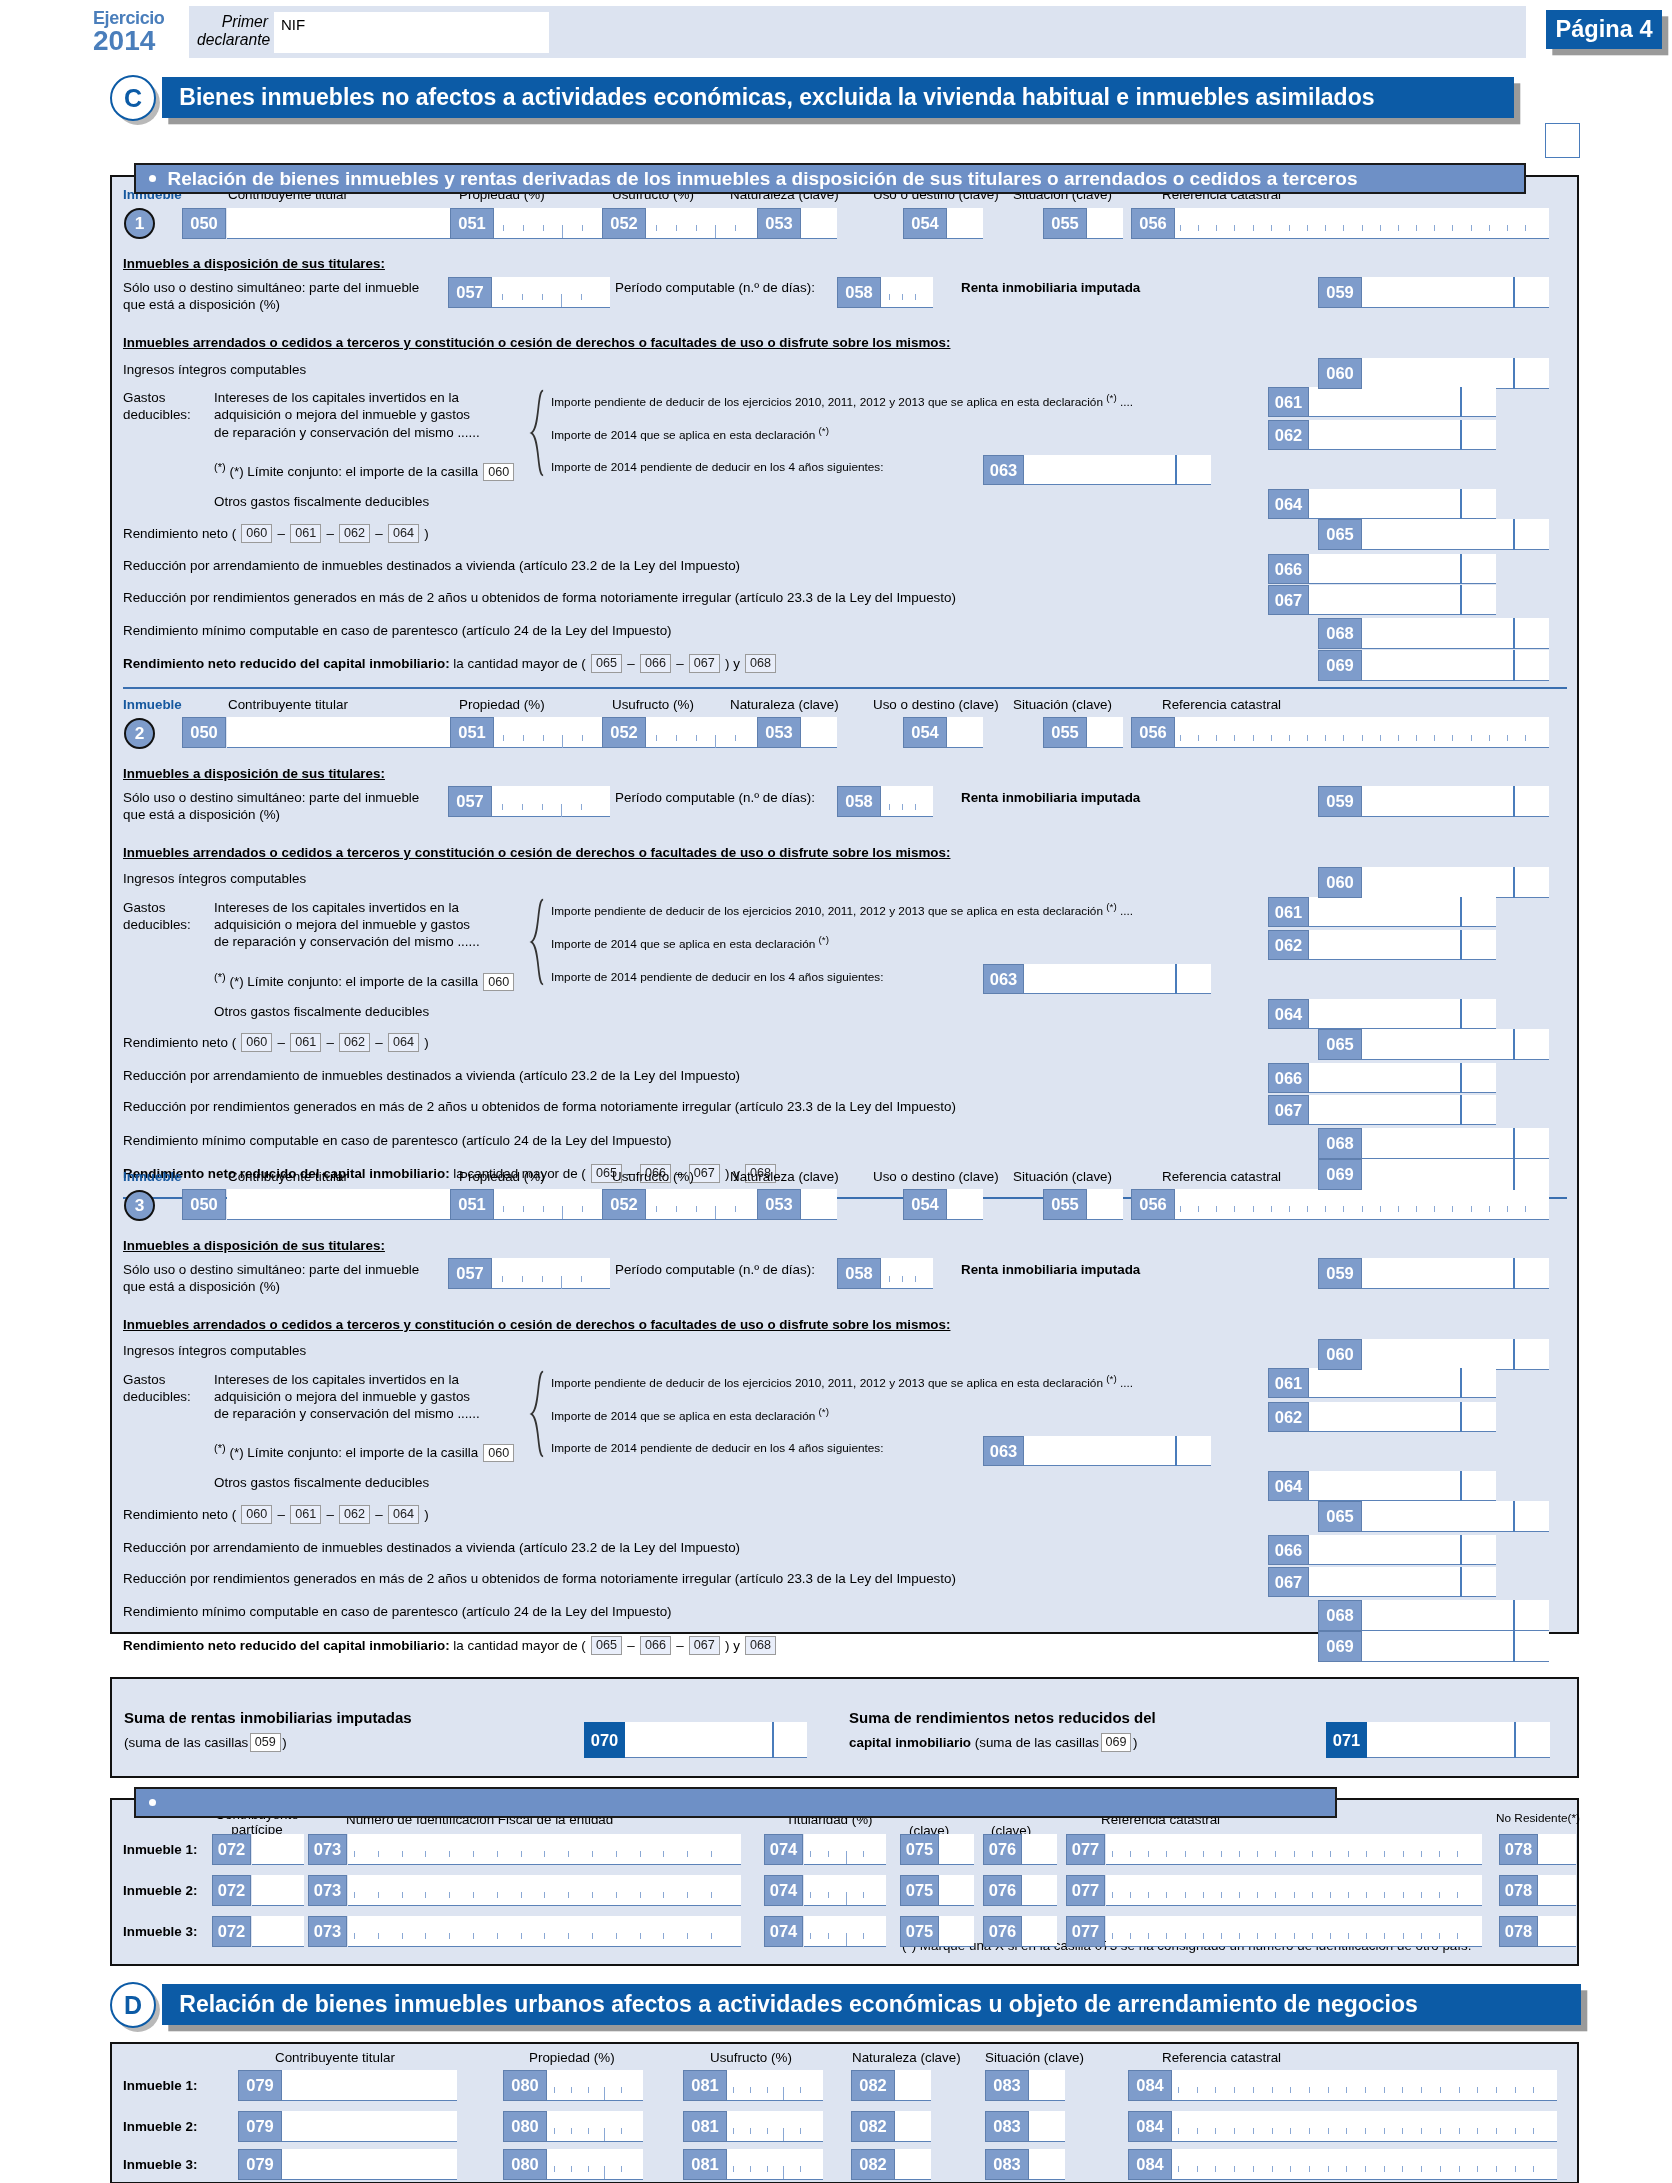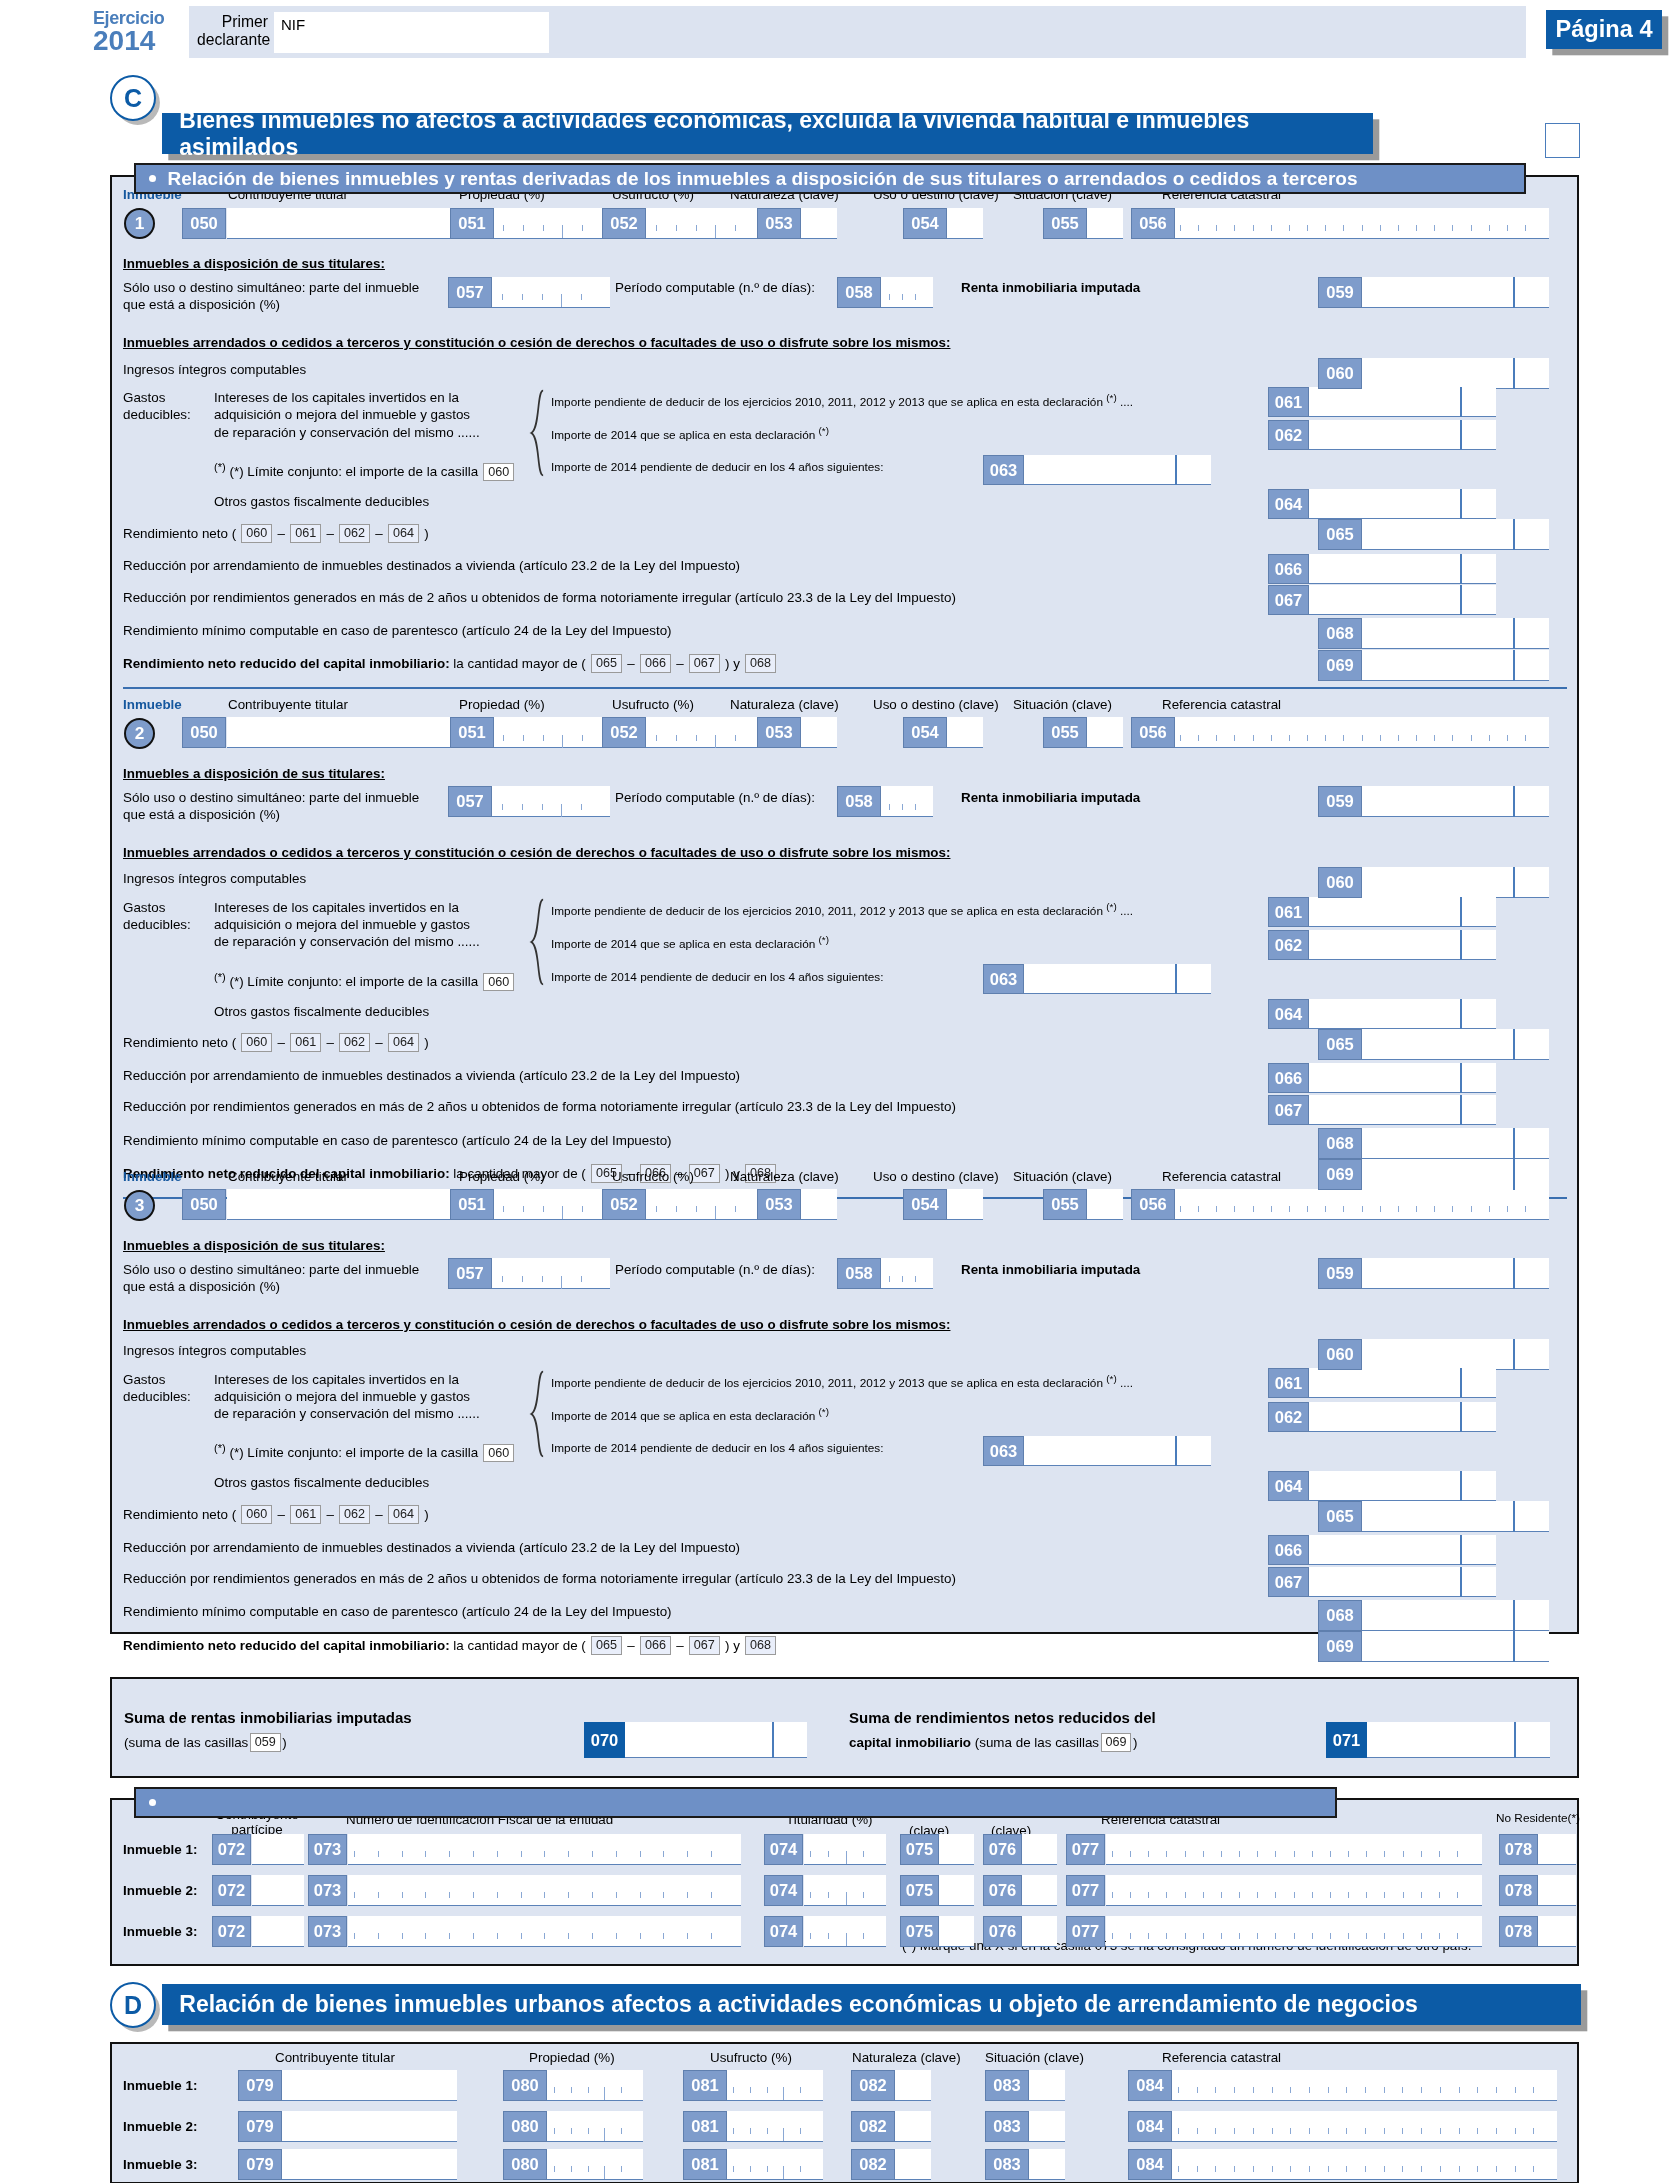--- a/index.html
+++ b/index.html
@@ -17,21 +17,21 @@
 
   
   .topbar { position:absolute; left:93px; top:6.3px; width:1486px; height:58px; }
   .ejercicio { position:absolute; left:0; top:3.1px; width:94px; text-align:left;
      color:#4a7ebb; font-weight:bold; line-height:1.0; }
   .ejercicio .e1 { font-size:18px; letter-spacing:-0.4px;}
   .ejercicio .e2 { font-size:28px; letter-spacing:0px; }
   .declbox { position:absolute; left:96px; top:0; width:1337px; height:52px;
       background:#dce3f0; }
   .decl-label { position:absolute; left:104px; top:6.3px; width:71px; text-align:right;
-      font-size:15.7px; line-height:1.2; }
+      font-size:15.7px; line-height:1.2;font-style:italic; }
   .nif-field { position:absolute; left:181px; top:5.5px; width:275px; height:41px;
       background:#fff; }
   .nif-field span { position:absolute; left:7px; top:4.7px; font-size:15px; }
   .ape-field { position:absolute; left:464px; top:5.5px; width:967px; height:41px;
       background:#fff; }
   .ape-field span { position:absolute; left:7px; top:4.7px; font-size:15px; }
   .pagina { position:absolute; left:1453px; top:3.9px; width:116px; height:39px;
       background:#0c5ba6; color:#fff; font-weight:bold; font-size:23.6px;
       display:flex; align-items:center; justify-content:center;
       box-shadow:6.3px 6.3px 0 0 #9a9a9a; }
@@ -115,21 +115,21 @@
       <div>declarante</div>
     </div>
     <div class="nif-field">
       <span>NIF</span>
     </div>
     <div class="pagina">Página 4</div>
   </div>
 
   <div class="sec-head" style="left:110px; top:77px; width:1471px;">
     <div class="sec-letter">C</div>
-    <div class="sec-bar" style="width:1211px;margin-top:36px;">Bienes inmuebles no afectos a actividades económicas, excluida la vivienda habitual e inmuebles asimilados</div>
+    <div class="sec-bar" style="width:1352px;">Bienes inmuebles no afectos a actividades económicas, excluida la vivienda habitual e inmuebles asimilados</div>
   </div>
 
   <div class="lead" style="left:1451px; top:131px; width:87px;"></div>
   <div class="hojas" style="left:1545px; top:123px; width:35px; height:35px;"></div>
 
   <div class="subbar" style="left:134px; top:163px; width:1392px;">
     <span class="dot"></span>
     <span>Relación de bienes inmuebles y rentas derivadas de los inmuebles a disposición de sus titulares o arrendados o cedidos a terceros</span>
   </div>
 

